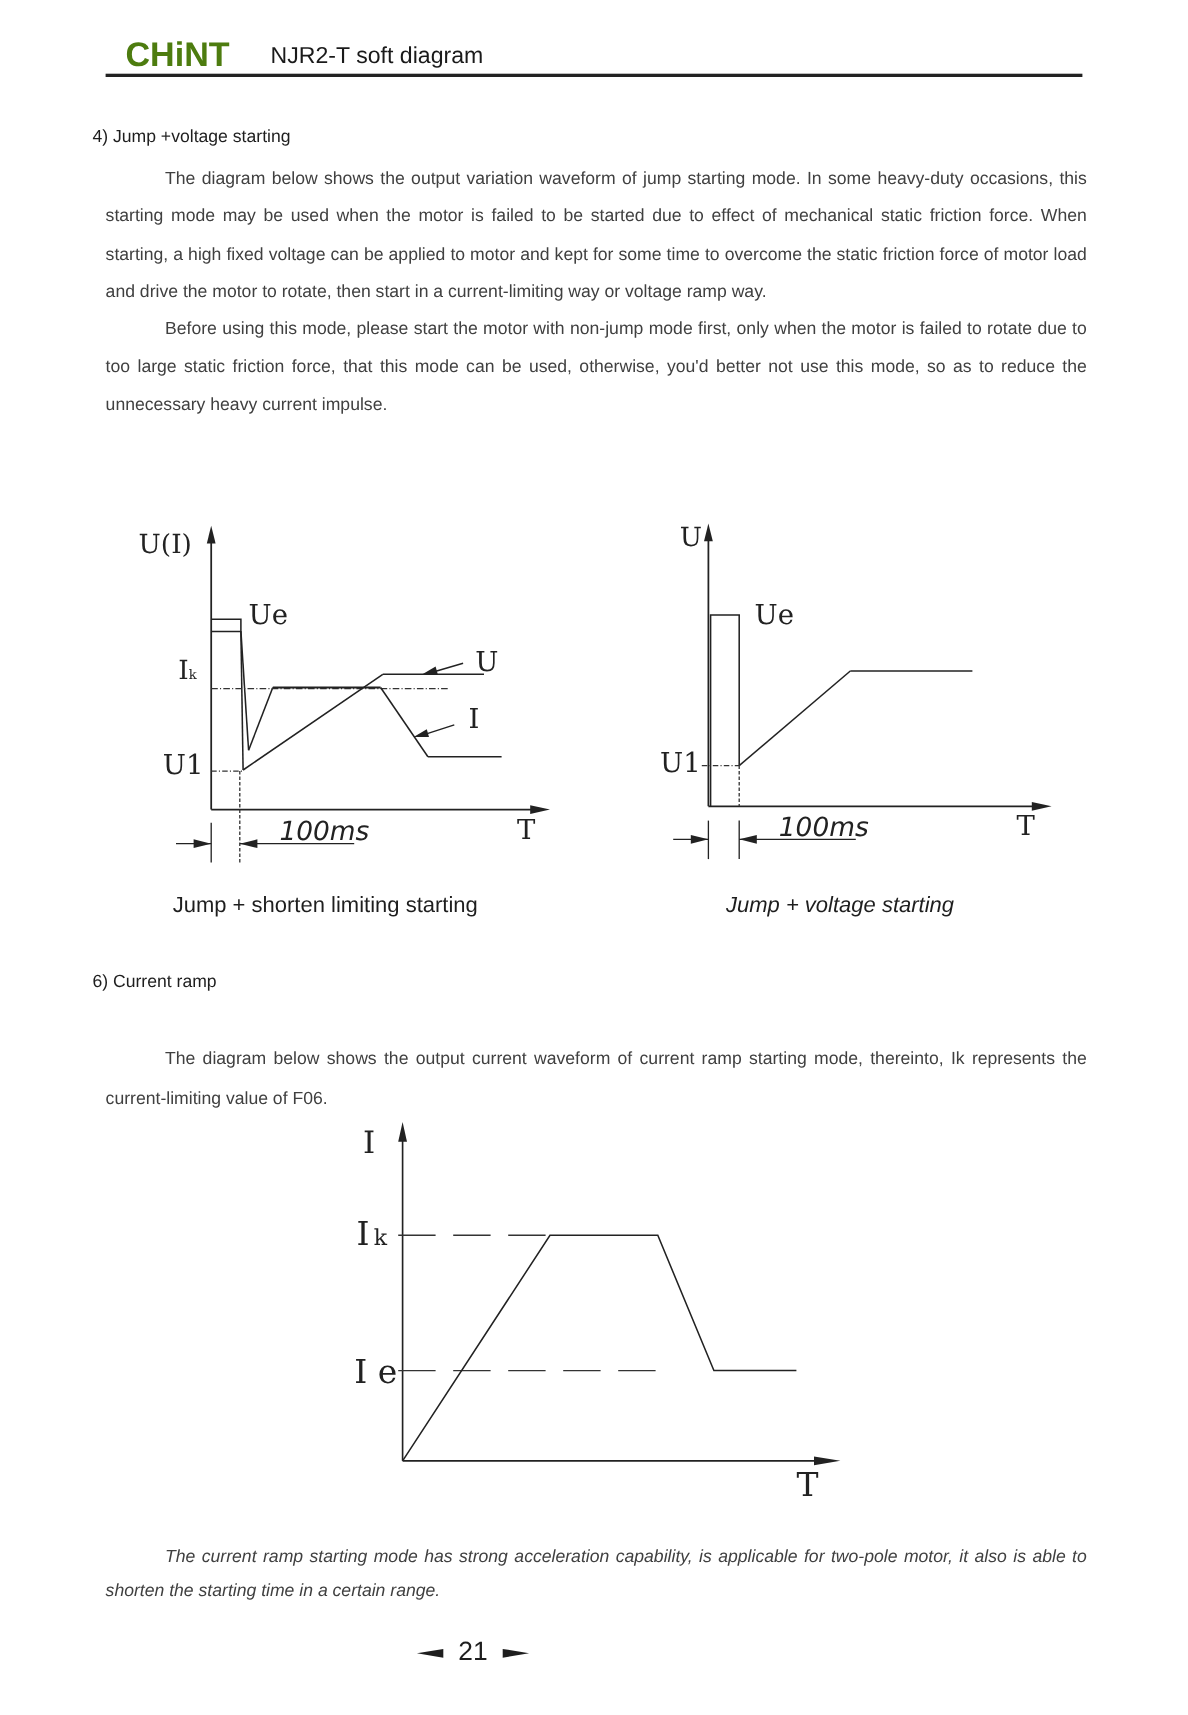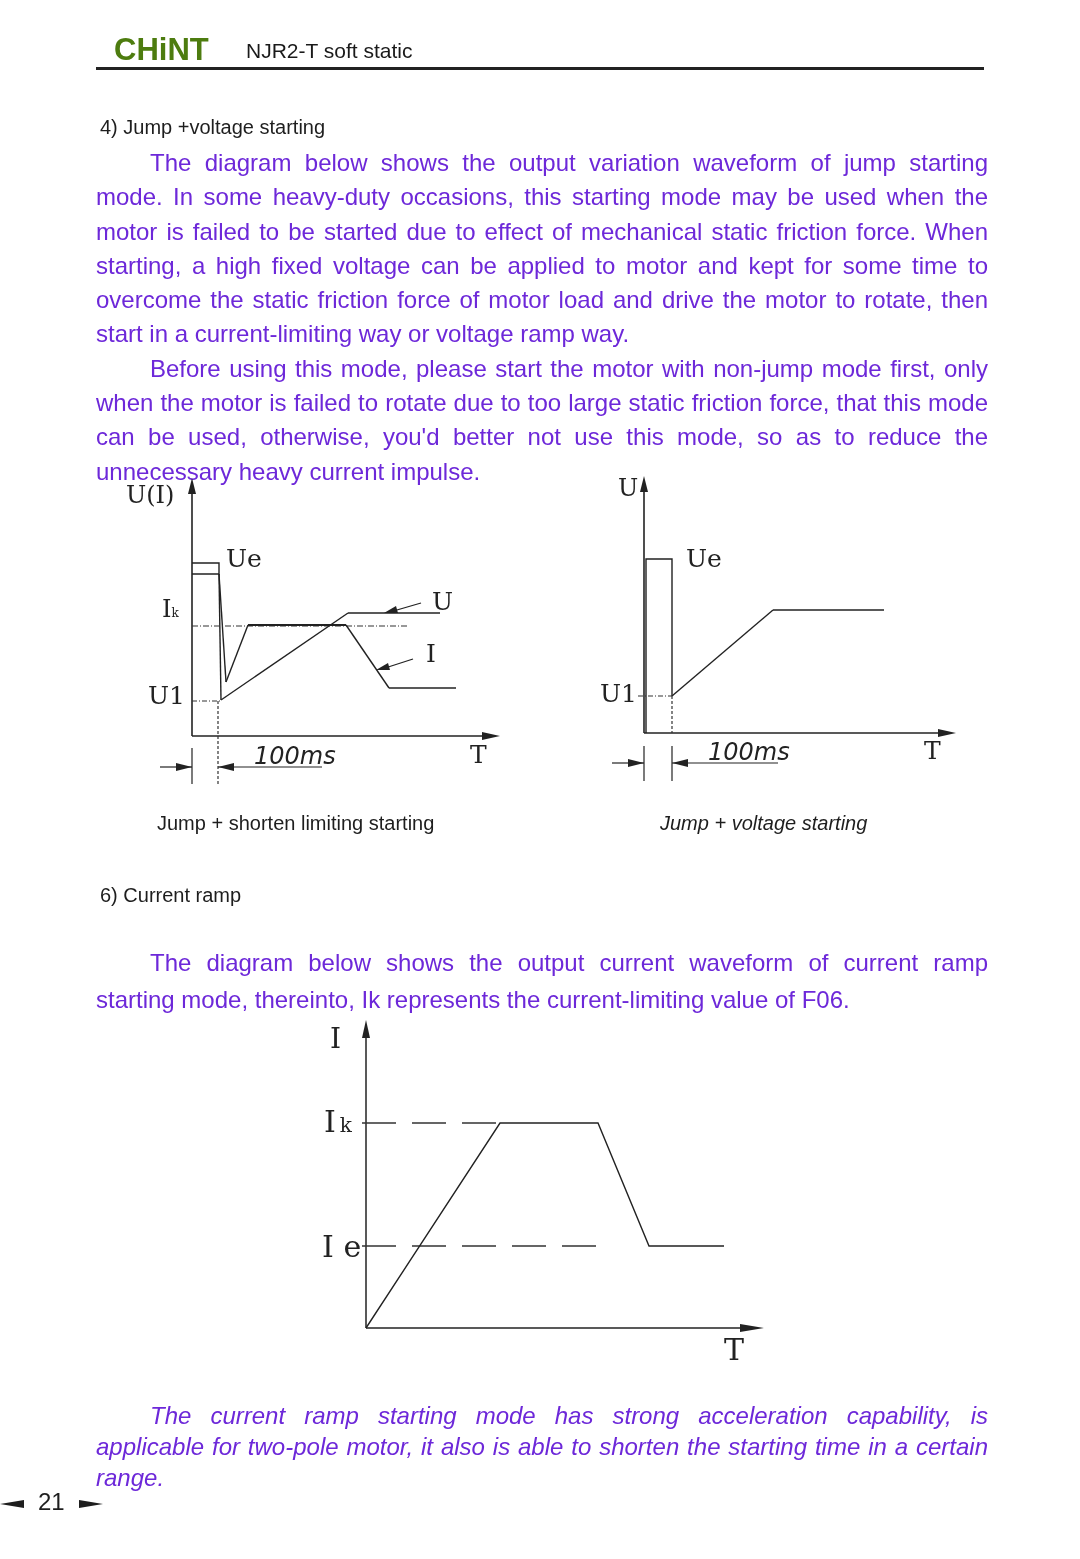--- a/index.html
+++ b/index.html
@@ -3,38 +3,38 @@
 <meta charset="utf-8">
 <style>
   html, body { margin: 0; padding: 0; background: #ffffff; }
   body { width: 1080px; height: 1559px; position: relative; overflow: hidden;
          font-family: "Liberation Sans", sans-serif; color: #1a1a1a; }
   .header { position: absolute; left: 96px; top: 28px; width: 888px; height: 42px; }
   .logo { position: absolute; left: 18px; top: 4px; font-family: "Liberation Sans", sans-serif;
           font-weight: bold; font-size: 31px; color: #4d7c0f; letter-spacing: 0px; }
   .doc-title { position: absolute; left: 150px; top: 11px; font-size: 21px; color: #1a1a1a; }
   .header-rule { position: absolute; left: 0; top: 39px; width: 888px; height: 3px; background: #222; }
-  .text { position: absolute; left: 96px; width: 892px; font-size: 24px; line-height: 34.3px; color: #6d28d9; }
-  .heading { position: absolute; left: 100px; font-size: 20px; color: #1e1e1e; }
+  .text { position: absolute; left: 96px; width: 892px; font-size: 16px; line-height: 34.3px; color: #404040; }
+  .heading { position: absolute; left: 84px; font-size: 16px; color: #1e1e1e; }
   .para p { margin: 0; }
   .indent { text-indent: 54px; }
   .justify { text-align: justify; text-align-last: left; }
   .caption { position: absolute; font-size: 20px; color: #1e1e1e; }
   svg text { font-family: "DejaVu Serif", "Liberation Serif", serif; fill: #222; }
-  .pagenum { position: absolute; left: 0; width: 860px; top: 1488px; text-align: left; font-size: 24px; color: #1e1e1e; }
+  .pagenum { position: absolute; left: 0; width: 860px; top: 1488px; text-align: center; font-size: 24px; color: #1e1e1e; }
   .pn-arrow { display: inline-block; width: 0; height: 0; vertical-align: middle; }
   .pn-left { border-top: 4px solid transparent; border-bottom: 4px solid transparent; border-right: 24px solid #1e1e1e; margin-right: 14px; }
   .pn-right { border-top: 4px solid transparent; border-bottom: 4px solid transparent; border-left: 24px solid #1e1e1e; margin-left: 14px; }
 </style>
 </head>
 <body>
 
 <div class="header">
   <span class="logo">CHiNT</span>
-  <span class="doc-title">NJR2-T soft static</span>
+  <span class="doc-title">NJR2-T soft diagram</span>
   <div class="header-rule"></div>
 </div>
 
 <div class="heading" style="top:116px;">4)  Jump +voltage starting</div>
 
 <div class="text para" style="top:146px;">
   <p class="indent justify">The diagram below shows the output variation waveform of jump starting mode. In some heavy-duty occasions, this starting mode may be used when the motor is failed to be started due to effect of mechanical static friction force. When starting, a high fixed voltage can be applied to motor and kept for some time to overcome the static friction force of motor load and drive the motor to rotate, then start in a current-limiting way or voltage ramp way.</p>
   <p class="indent justify">Before using this mode, please start the motor with non-jump mode first, only when the motor is failed to rotate due to too large static friction force, that this mode can be used, otherwise, you'd better not use this mode, so as to reduce the unnecessary heavy current impulse.</p>
 </div>
 

